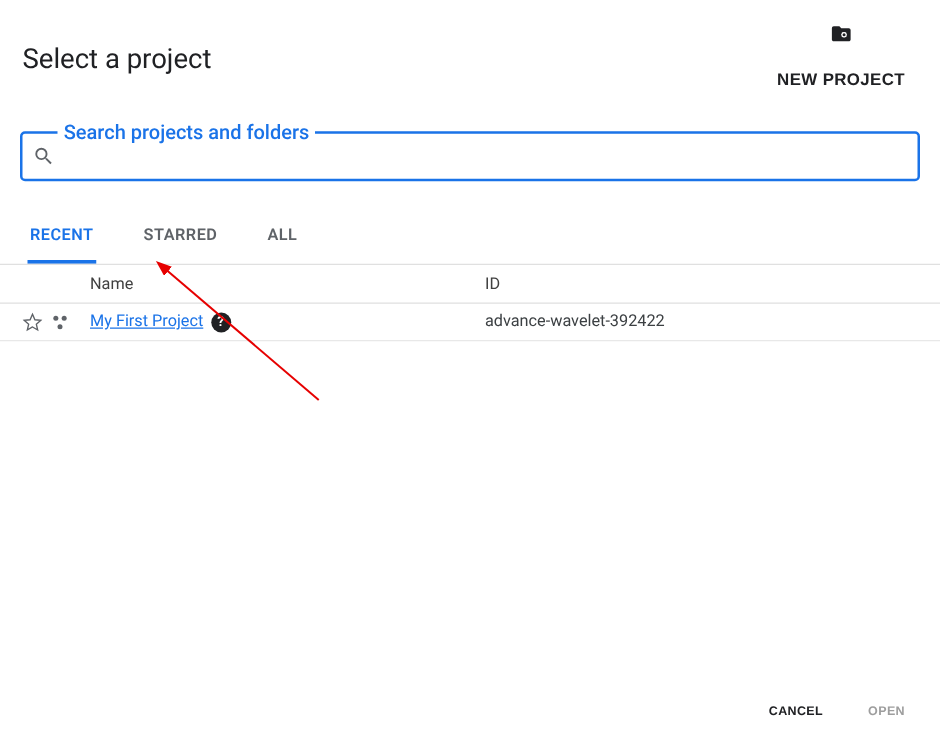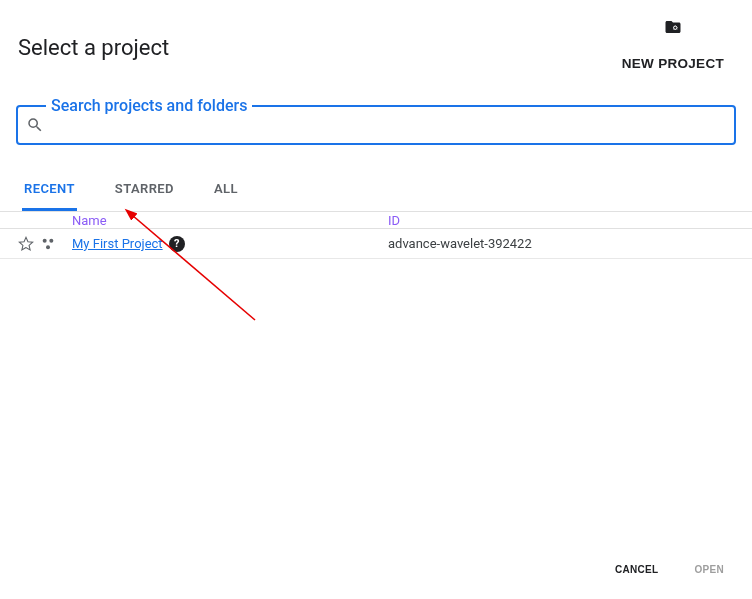--- a/index.html
+++ b/index.html
@@ -122,22 +122,22 @@
       color: #1a73e8;
       border-bottom: 3px solid #1a73e8;
     }
 
     
     .table-head {
       display: flex;
       align-items: center;
       border-top: 1px solid #e0e0e0;
       border-bottom: 1px solid #e0e0e0;
-      height: 18px;
-      color: #8b5cf6;
+      height: 32px;
+      color: #404040;
       font-size: 13px;
     }
     .col-star { width: 72px; }
     .col-name { flex: 0 0 316px; padding-left: 0; }
     .col-id { flex: 1; }
 
     
     .table-row {
       display: flex;
       align-items: center;

